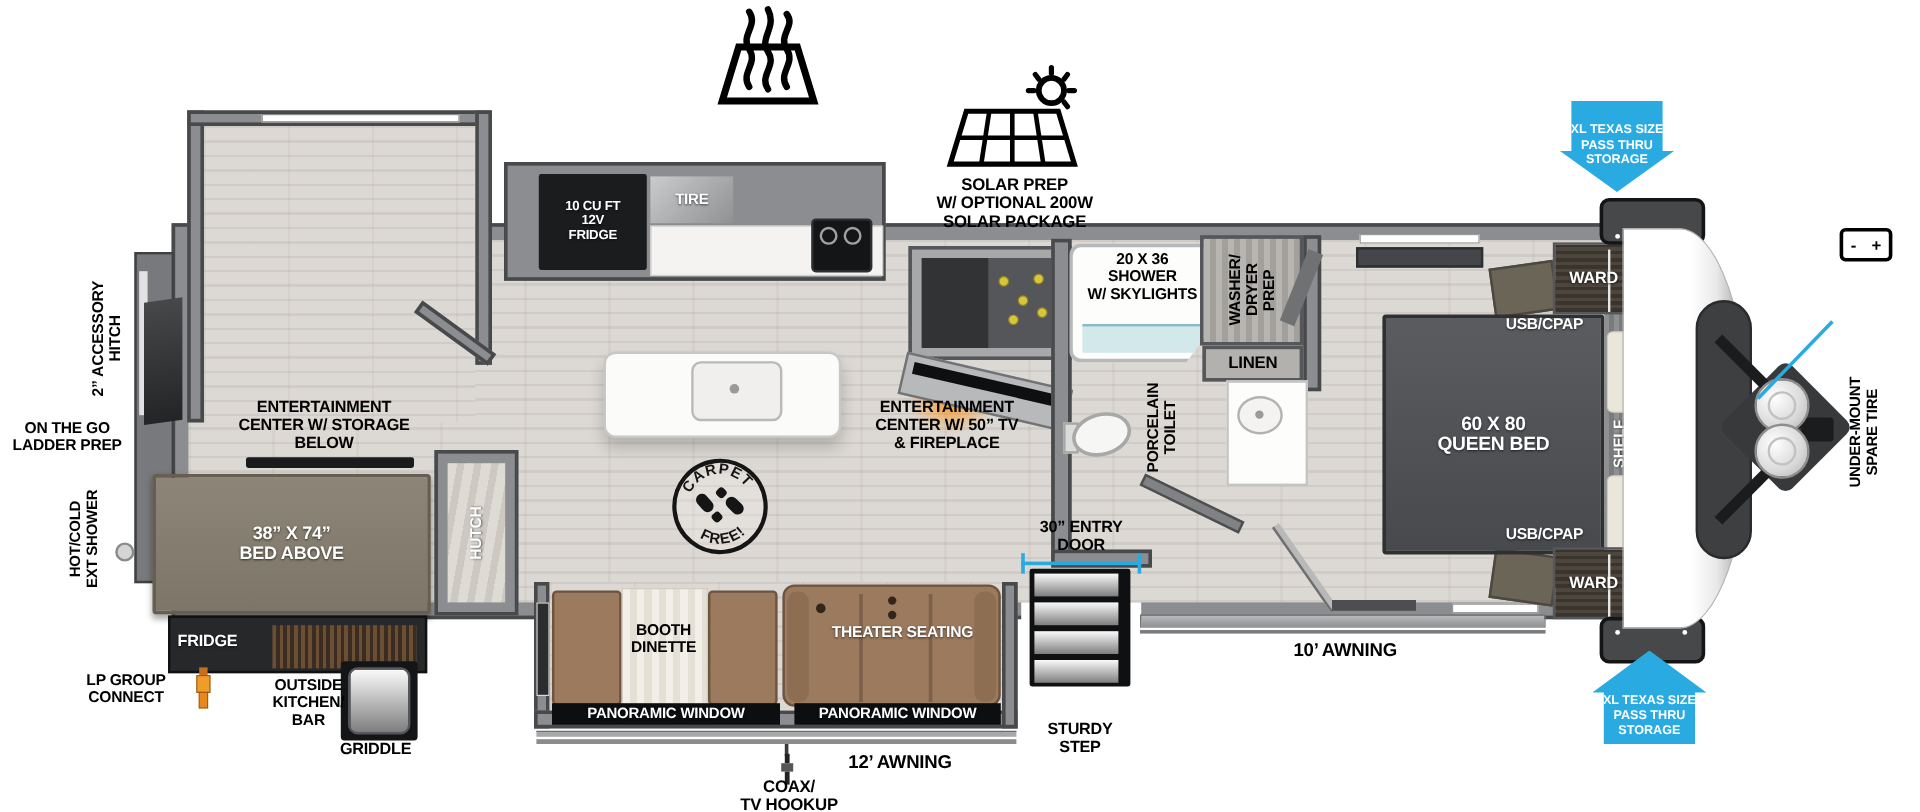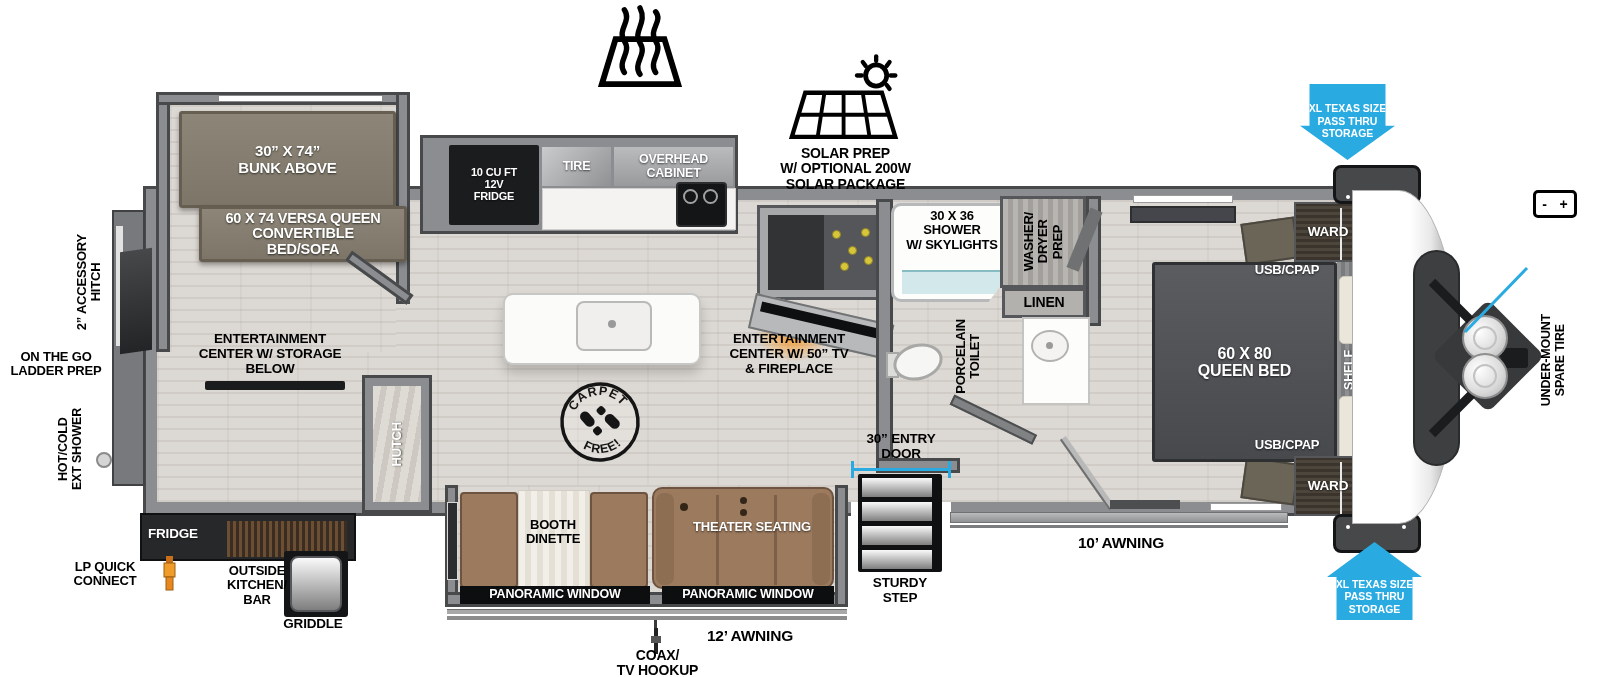--- a/index.html
+++ b/index.html
@@ -32,75 +32,66 @@
   <div class="abs" style="left:112px;top:210px;width:33px;height:276px;background:#77797c;border:2px solid #3f4143"></div>
   <div class="abs" style="left:116px;top:226px;width:7px;height:120px;background:#e2e2e2"></div>
   <div class="abs" style="left:96px;top:452px;width:16px;height:16px;border-radius:50%;background:#d5d5d5;border:2px solid #8a8a8a"></div>
   <div class="abs" style="left:120px;top:250px;width:32px;height:102px;background:linear-gradient(180deg,#46484a,#232425);transform:skewY(-8deg)"></div>
 
   <div class="abs wall" style="left:156px;top:92px;width:14px;height:260px"></div>
   <div class="abs wall" style="left:156px;top:92px;width:253px;height:13px"></div>
   <div class="abs wall" style="left:396px;top:92px;width:14px;height:212px"></div>
   <div class="abs floor" style="left:170px;top:105px;width:226px;height:247px"></div>
   <div class="abs" style="left:218px;top:95px;width:165px;height:7px;background:#fff;border:1px solid #8a8a8a"></div>
-  <div class="abs taupe ctr" style="left:179px;top:111px;width:217px;height:97px">
-    <div class="lw f15">30” X 74”
-BUNK ABOVE</div>
-  </div>
-  <div class="abs taupe ctr" style="left:199px;top:206px;width:208px;height:56px;overflow:visible">
-    <div class="lw f145" style="white-space:pre-line;width:210px">60 X 74 VERSA QUEEN
-CONVERTIBLE
-BED/SOFA</div>
-  </div>
 
   <div class="abs wall" style="left:334px;top:294px;width:76px;height:12px;transform:rotate(36deg);transform-origin:100% 50%"></div>
 
   <div class="abs lb f135" style="left:190px;top:332px;width:160px">ENTERTAINMENT
 CENTER W/ STORAGE
 BELOW</div>
   <div class="abs" style="left:205px;top:381px;width:140px;height:9px;background:#1a1b1d;border-radius:2px"></div>
 
+  <div class="abs taupe ctr" style="left:127px;top:395px;width:232px;height:117px">
+    <div class="lw f15">38” X 74”
+BED ABOVE</div>
+  </div>
 
   <div class="abs" style="left:140px;top:513px;width:216px;height:48px;background:#27282a;border:2px solid #101113">
     <div class="abs" style="left:85px;top:6px;width:120px;height:36px;background:repeating-linear-gradient(90deg,#6b4f35 0 3px,#3a2c20 3px 6px)"></div>
     <div class="abs lw f135" style="left:6px;top:12px;width:64px;text-align:left">FRIDGE</div>
   </div>
   <div class="abs" style="left:284px;top:551px;width:64px;height:66px;background:#141517;border-radius:3px"></div>
   <div class="abs silver" style="left:290px;top:556px;width:52px;height:56px;border-radius:8px;border:2px solid #55575a"></div>
   <div class="abs lb f135" style="left:272px;top:617px;width:82px">GRIDDLE</div>
   <div class="abs" style="left:162px;top:556px;width:14px;height:36px">
     <svg width="14" height="36" viewBox="0 0 14 36">
         <rect x="4" y="0" width="7" height="7" fill="#c96f1a"></rect>
         <rect x="2" y="7" width="11" height="14" fill="#f09c2a" stroke="#9c5f12"></rect>
         <rect x="4" y="21" width="7" height="13" fill="#e8871e" stroke="#9c5f12"></rect>
       </svg>
   </div>
-  <div class="abs lb f13" style="left:52px;top:560px;width:106px">LP QUICK
+  <div class="abs lb f13" style="left:52px;top:560px;width:106px">LP GROUP
 CONNECT</div>
   <div class="abs lb f13" style="left:210px;top:564px;width:94px">OUTSIDE
 KITCHEN/
 BAR</div>
 
   <div class="abs wall ctr" style="left:362px;top:375px;width:70px;height:138px">
     <div class="abs" style="left:8px;top:8px;width:48px;height:116px;background:repeating-linear-gradient(100deg,#dedbd5 0 8px,#cdc9c2 8px 14px)"></div>
     <div class="lw vt f13" style="position:relative">HUTCH</div>
   </div>
 
   <div class="abs wall" style="left:420px;top:135px;width:318px;height:99px"></div>
   <div class="abs ctr" style="left:449px;top:145px;width:90px;height:80px;background:#1b1c1e;border-radius:2px">
     <div class="lw f11">10 CU FT
 12V
 FRIDGE</div>
   </div>
   <div class="abs ctr" style="left:542px;top:147px;width:69px;height:39px;background:linear-gradient(135deg,#c9cbcd,#8f9193)">
     <div class="lw f125">TIRE</div>
-  </div>
-  <div class="abs ctr" style="left:614px;top:147px;width:119px;height:39px;background:linear-gradient(180deg,#b9bbbd,#989a9c)">
-    <div class="lw f125">OVERHEAD
-CABINET</div>
   </div>
   <div class="abs" style="left:542px;top:188px;width:194px;height:42px;background:#f4f3f1;border:1px solid #cfcfcd"></div>
   <div class="abs" style="left:676px;top:182px;width:51px;height:45px;background:#141517;border:2px solid #2c2d2f;border-radius:4px">
     <div class="abs" style="left:5px;top:5px;width:15px;height:15px;border:2px solid #9fa1a3;border-radius:50%"></div>
     <div class="abs" style="left:25px;top:5px;width:15px;height:15px;border:2px solid #9fa1a3;border-radius:50%"></div>
   </div>
 
   <div class="abs" style="left:503px;top:293px;width:198px;height:72px;background:#fbfbfa;border:2px solid #c7c7c5;border-radius:10px;box-shadow:0 8px 12px rgba(0,0,0,.18)"></div>
   <div class="abs" style="left:576px;top:301px;width:76px;height:50px;background:#f0efed;border:2px solid #b9b9b7;border-radius:8px"></div>
   <div class="abs" style="left:608px;top:320px;width:8px;height:8px;border-radius:50%;background:#9a9a9a"></div>
@@ -145,21 +136,21 @@
   <div class="abs lb f135" style="left:690px;top:332px;width:198px">ENTERTAINMENT
 CENTER W/ 50” TV
 &amp; FIREPLACE</div>
 
   <div class="abs wall" style="left:876px;top:199px;width:17px;height:272px"></div>
   <div class="abs wall" style="left:876px;top:458px;width:84px;height:15px"></div>
   <div class="abs wall" style="left:1086px;top:196px;width:15px;height:130px"></div>
   <div class="abs" style="left:891px;top:203px;width:122px;height:99px;background:#fdfdfc;border:3px solid #b6b8ba;border-radius:10px;clip-path:polygon(0 0,100% 0,100% 66%,80% 100%,0 100%)">
     <div class="abs" style="left:8px;top:64px;width:100px;height:24px;background:rgba(175,215,220,.55);border-top:2px solid #86bcc2"></div>
   </div>
-  <div class="abs lb f13" style="left:891px;top:209px;width:122px">30 X 36
+  <div class="abs lb f13" style="left:891px;top:209px;width:122px">20 X 36
 SHOWER
 W/ SKYLIGHTS</div>
   <div class="abs ctr" style="left:1000px;top:196px;width:86px;height:92px;background:repeating-linear-gradient(90deg,#b7b5b1 0 5px,#a39f9a 5px 10px);border:3px solid #55575a">
     <div class="lb vt f13" style="position:relative">WASHER/
 DRYER
 PREP</div>
   </div>
   <div class="abs ctr" style="left:1002px;top:288px;width:84px;height:30px;background:#b3b1ad;border:3px solid #55575a">
     <div class="lb f14">LINEN</div>
   </div>
@@ -272,21 +263,21 @@
   <div class="abs" style="left:851px;top:461px;width:3px;height:17px;background:#29abe2"></div>
   <div class="abs" style="left:948px;top:461px;width:3px;height:17px;background:#29abe2"></div>
   <div class="abs lb f135" style="left:851px;top:432px;width:100px">30” ENTRY
 DOOR</div>
   <div class="abs" style="left:858px;top:474px;width:84px;height:98px;background:#0f1012;border-radius:2px">
     <div class="abs silver" style="left:4px;top:4px;width:70px;height:19px"></div>
     <div class="abs silver" style="left:4px;top:28px;width:70px;height:19px"></div>
     <div class="abs silver" style="left:4px;top:52px;width:70px;height:19px"></div>
     <div class="abs silver" style="left:4px;top:76px;width:70px;height:19px"></div>
   </div>
-  <div class="abs lb f135" style="left:852px;top:576px;width:96px">STURDY
+  <div class="abs lb f135" style="left:852px;top:601px;width:96px">STURDY
 STEP</div>
 
   <div class="abs" style="left:950px;top:512px;width:338px;height:11px;background:linear-gradient(180deg,#b9bbbd,#8f9193);border:1px solid #6f7173"></div>
   <div class="abs" style="left:950px;top:525px;width:338px;height:3px;background:#7a7c7e"></div>
   <div class="abs" style="left:1060px;top:440px;width:7px;height:86px;background:#b9b9b9;border-left:2px solid #6f6f6f;transform:rotate(-35deg);transform-origin:0 0"></div>
   <div class="abs" style="left:1110px;top:500px;width:70px;height:9px;background:#4c4e50"></div>
   <div class="abs lb f155" style="left:1056px;top:534px;width:130px">10’ AWNING</div>
 
   <div class="abs" style="left:586px;top:2px;width:108px;height:88px">
     <svg width="108" height="88" viewBox="0 0 110 90">

